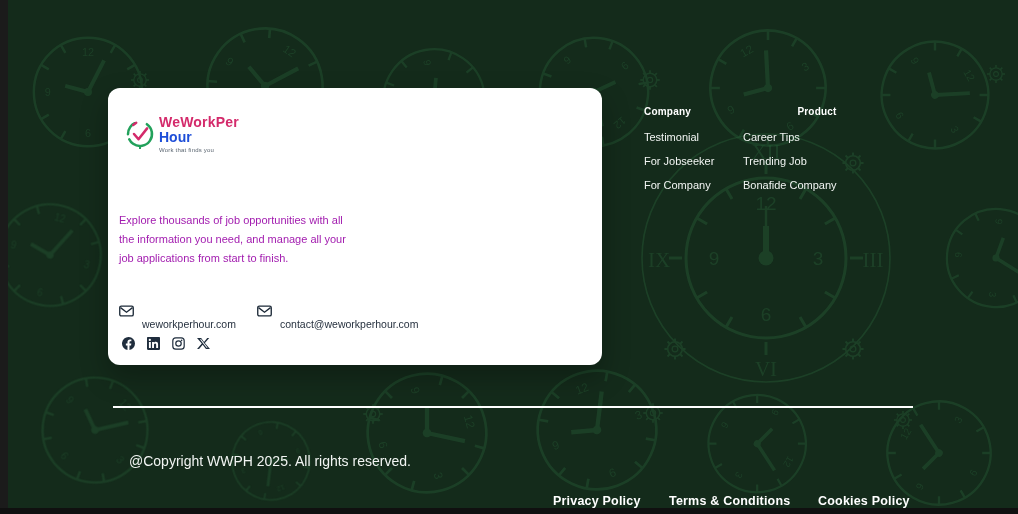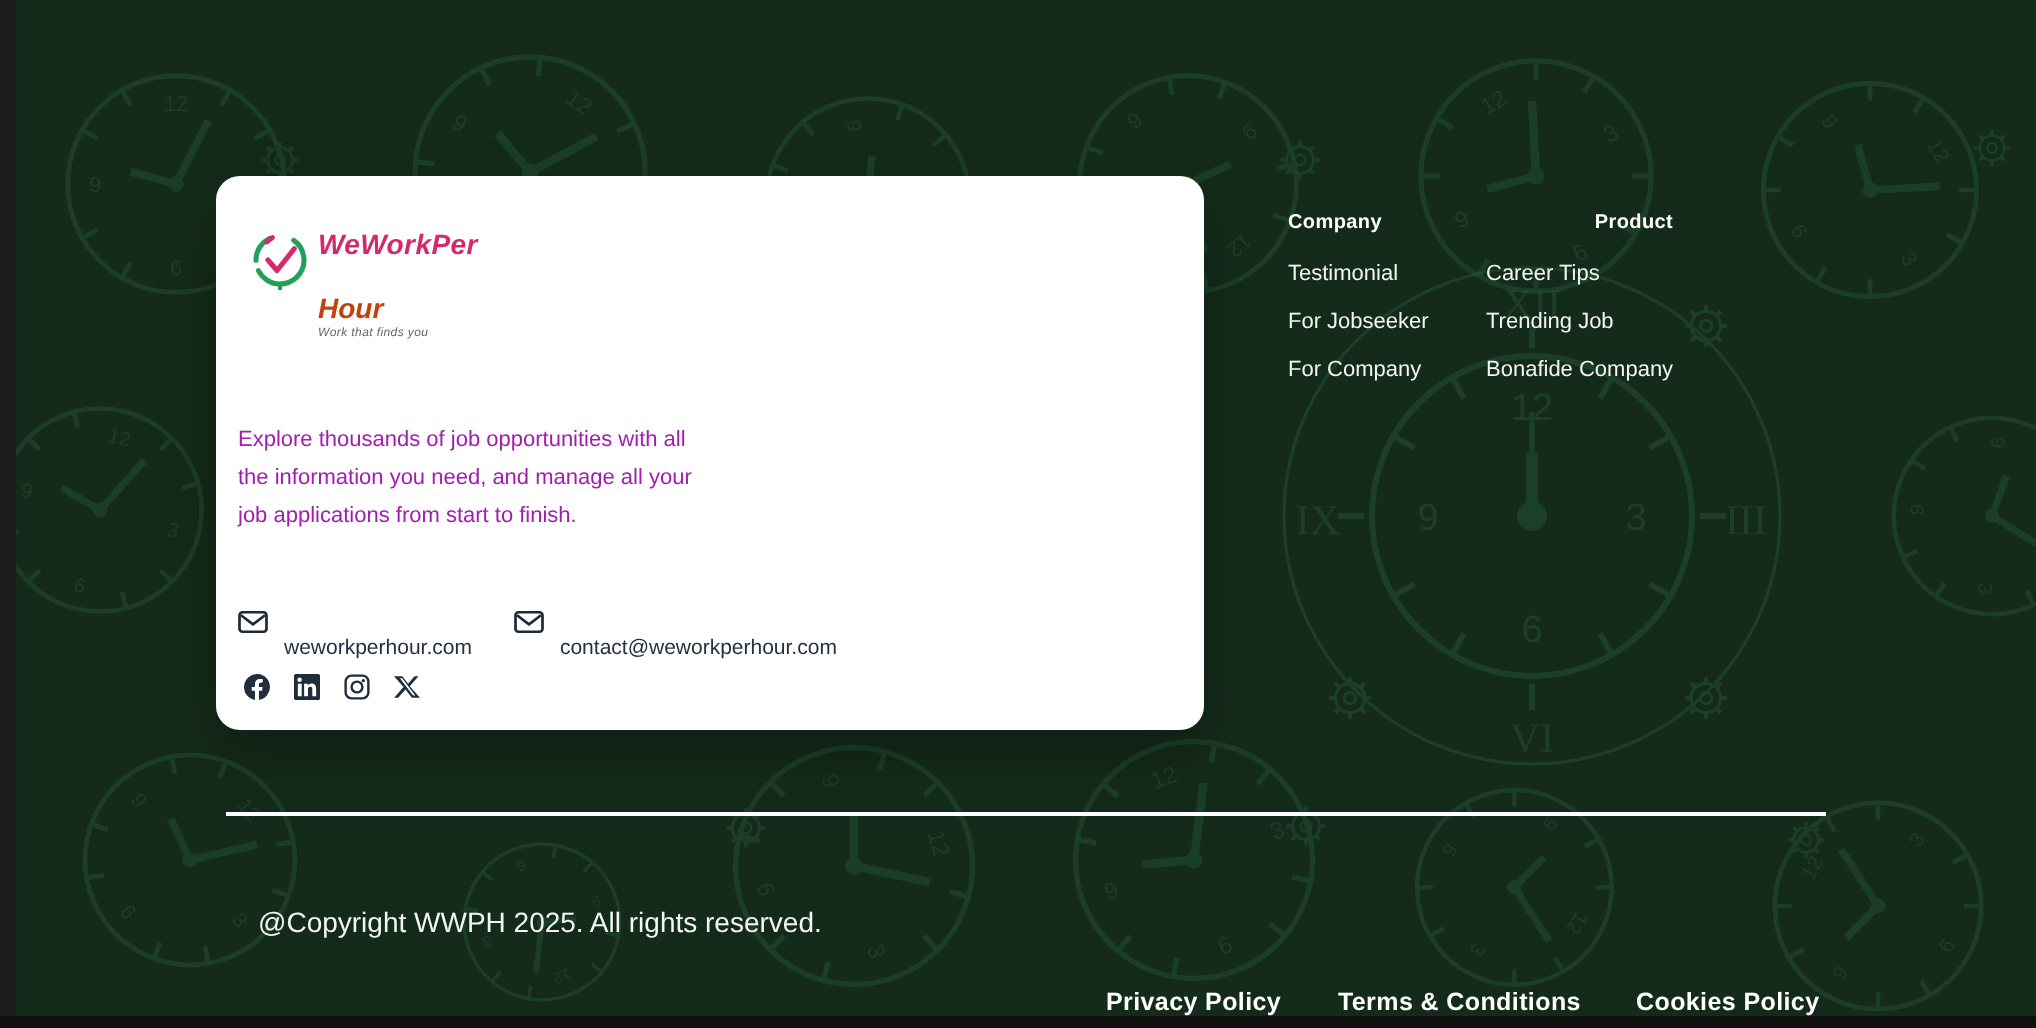--- a/index.html
+++ b/index.html
@@ -5,24 +5,24 @@
   html,body{margin:0;padding:0;}
   body{width:1018px;height:514px;overflow:hidden;font-family:"Liberation Sans",sans-serif;}
   .screen{position:relative;width:1018px;height:514px;background:#142b1b;overflow:hidden;}
   .bg-svg{position:absolute;left:0;top:0;z-index:0;}
   .edge-left{position:absolute;left:0;top:0;width:8px;height:514px;background:#1b1b1b;z-index:5;}
   .edge-bottom{position:absolute;left:0;top:508px;width:1018px;height:6px;background:#101010;z-index:5;}
 
   
   .card{position:absolute;left:108px;top:88px;width:494px;height:277px;background:#ffffff;
         border-radius:12px;box-shadow:0 12px 28px rgba(0,0,0,.28);z-index:2;}
-  .logo-row{position:absolute;left:17px;top:27px;display:flex;align-items:flex-start;cursor:pointer;font-style:italic;}
+  .logo-row{position:absolute;left:17px;top:27px;display:flex;align-items:center;cursor:pointer;}
   .logo-text{margin-left:4px;line-height:1;}
   .logo-line1{font-size:14px;font-weight:700;color:#d42a6b;letter-spacing:.2px;}
-  .logo-line2{font-size:14px;font-weight:700;color:#c2410c;margin-top:18px;}
+  .logo-line2{font-size:14px;font-weight:700;color:#1d4ed8;margin-top:1px;}
   .logo-tag{font-size:6px;color:#5a6570;margin-top:3px;letter-spacing:.2px;}
   .card-desc{position:absolute;left:11px;top:112px;width:242px;font-size:11px;line-height:19px;
              color:#a21caf;font-weight:500;}
   .email-row{position:absolute;left:11px;top:204px;display:flex;align-items:center;gap:21px;}
   .email-item{display:flex;align-items:center;gap:8px;cursor:pointer;}
   .email-item span{font-size:10.5px;color:#26313f;margin-top:26px;}
   .social-row{position:absolute;left:13px;top:248px;display:flex;align-items:center;gap:11px;}
   .social-btn{width:14px;height:14px;display:flex;align-items:center;justify-content:center;cursor:pointer;}
 
   

